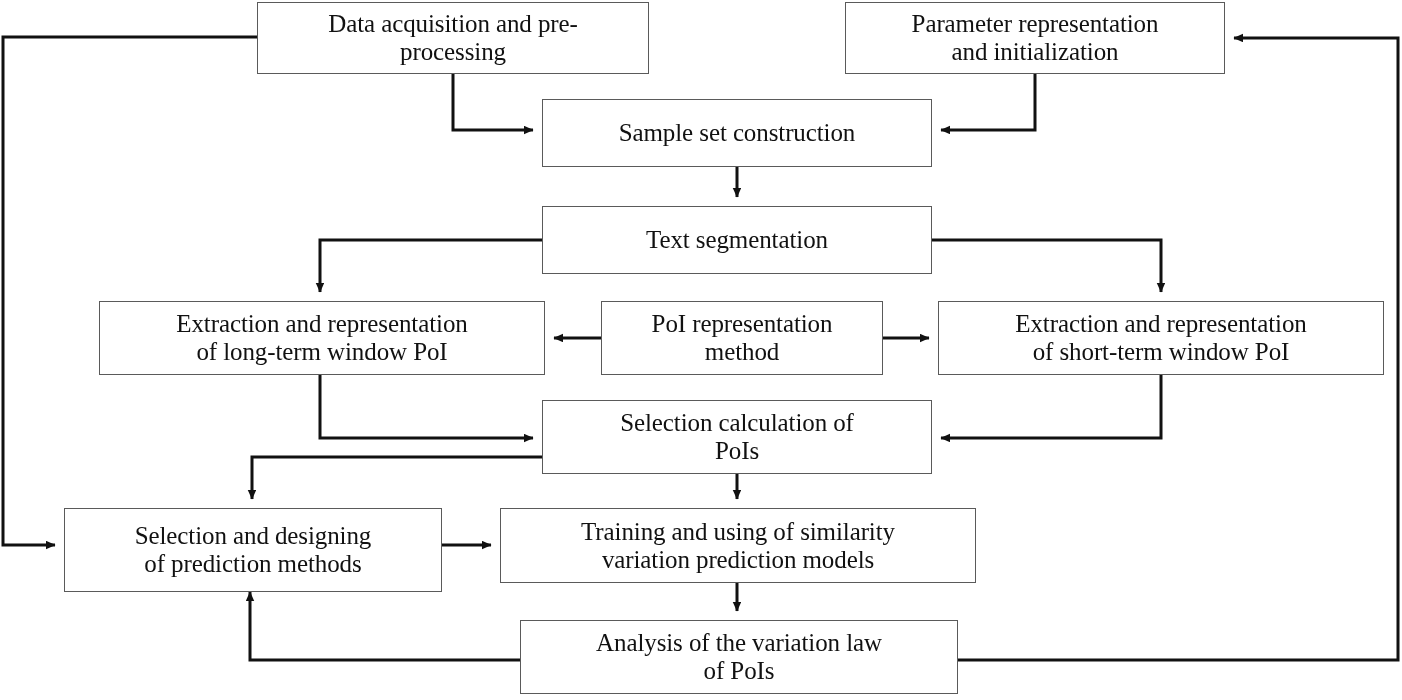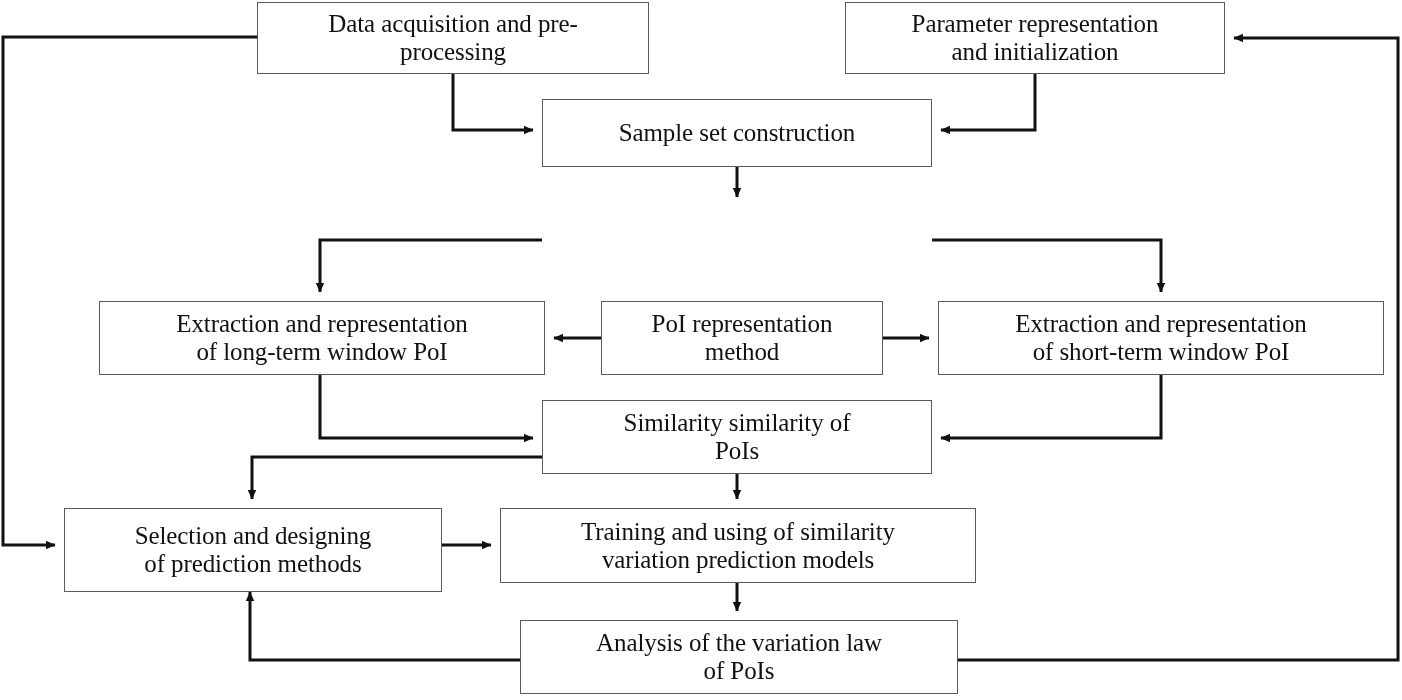--- a/index.html
+++ b/index.html
@@ -102,38 +102,41 @@
 
   <div class="node" style="left:845px; top:2px; width:380px; height:72px;">
     <span class="label">Parameter representation
 and initialization</span>
   </div>
 
   <div class="node" style="left:542px; top:99px; width:390px; height:68px;">
     <span class="label">Sample set construction</span>
   </div>
 
+  <div class="node" style="left:542px; top:206px; width:390px; height:68px;">
+    <span class="label">Text segmentation</span>
+  </div>
 
   <div class="node" style="left:99px; top:301px; width:446px; height:74px;">
     <span class="label">Extraction and representation
 of long-term window PoI</span>
   </div>
 
   <div class="node" style="left:601px; top:301px; width:282px; height:74px;">
     <span class="label">PoI representation
 method</span>
   </div>
 
   <div class="node" style="left:938px; top:301px; width:446px; height:74px;">
     <span class="label">Extraction and representation
 of short-term window PoI</span>
   </div>
 
   <div class="node" style="left:542px; top:400px; width:390px; height:74px;">
-    <span class="label">Similarity similarity of
+    <span class="label">Selection calculation of
 PoIs</span>
   </div>
 
   <div class="node" style="left:64px; top:508px; width:378px; height:84px;">
     <span class="label">Selection and designing
 of prediction methods</span>
   </div>
 
   <div class="node" style="left:500px; top:508px; width:476px; height:75px;">
     <span class="label">Training and using of similarity

